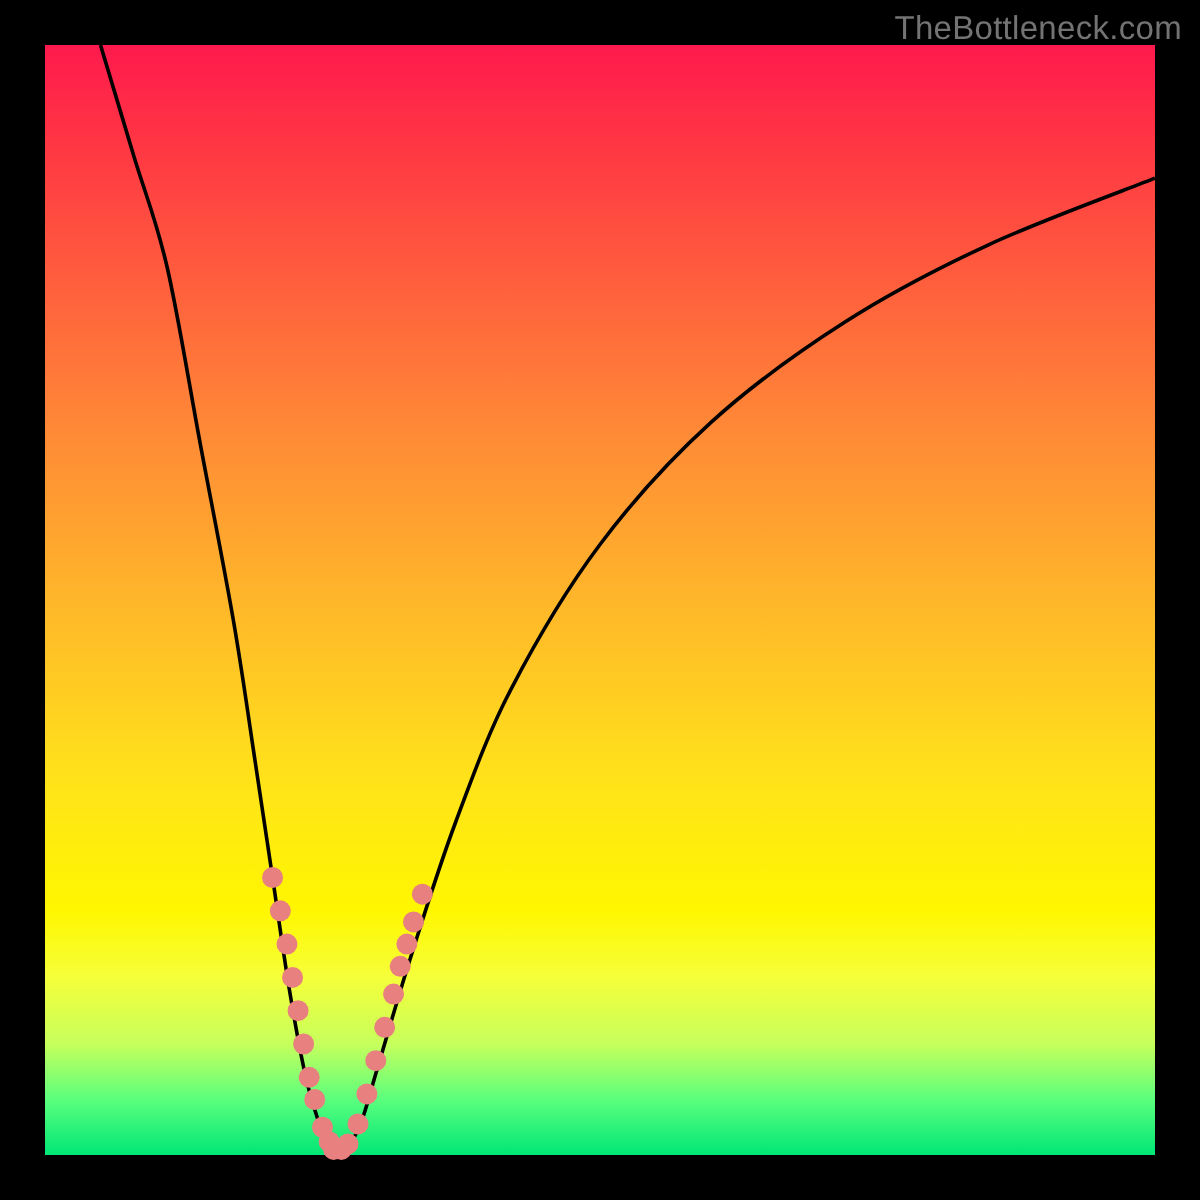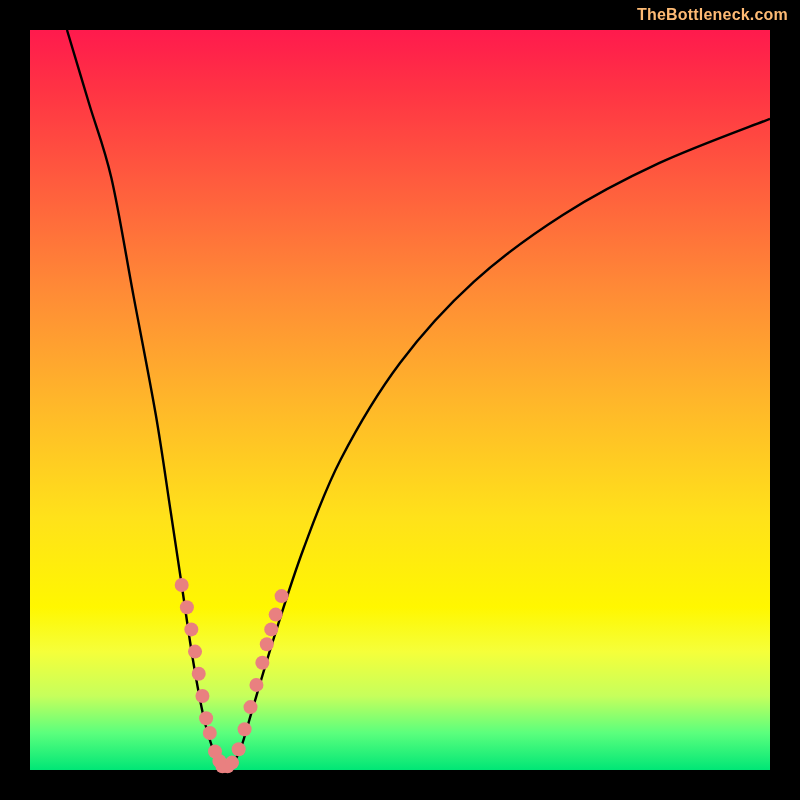--- a/index.html
+++ b/index.html
@@ -28,23 +28,23 @@
       #f5ff3a 84%,
       #c6ff5c 90%,
       #5bff7d 95%,
       #00e676 100%
     );
   }
   .watermark {
     position: absolute;
     top: 6px;
     right: 12px;
-    color: #fdba74;
-    font-size: 16px;
-    font-weight: 700;
+    color: #737373;
+    font-size: 22px;
+    font-weight: 400;
     letter-spacing: 0.2px;
     user-select: none;
     z-index: 10;
   }
   svg.plot {
     position: absolute;
     left: 0;
     top: 0;
     width: 740px;
     height: 740px;

